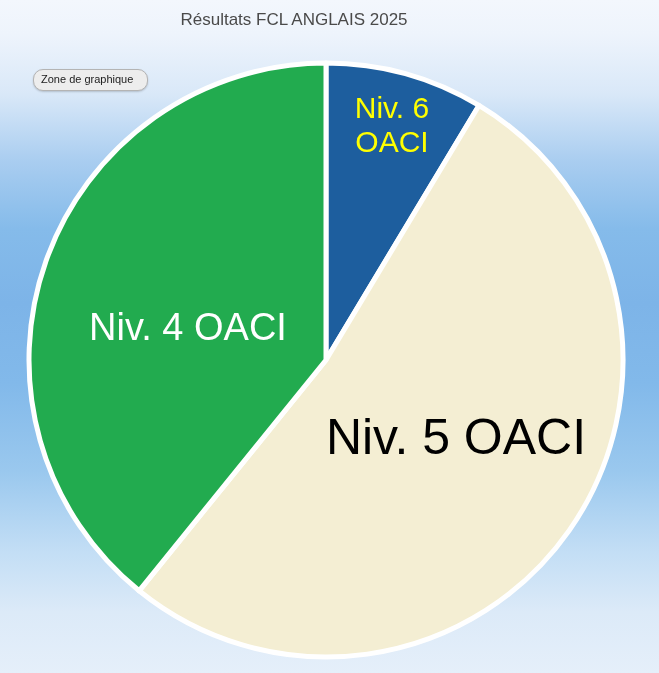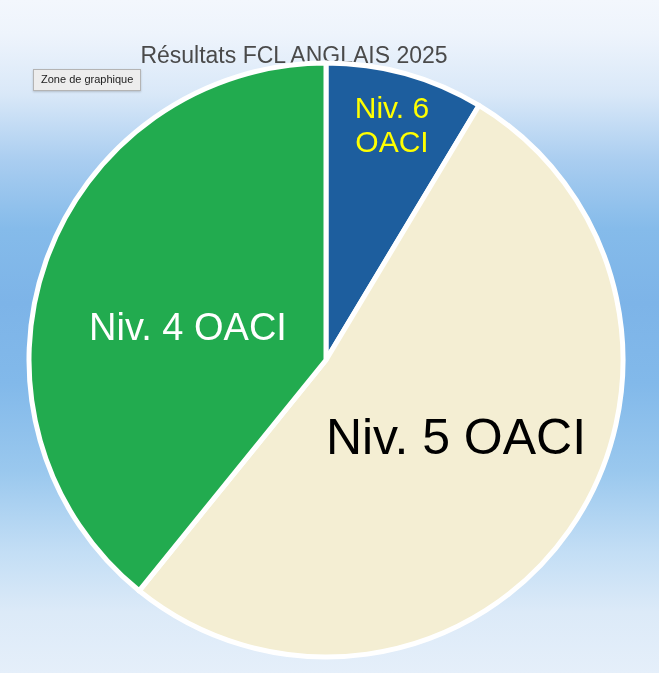--- a/index.html
+++ b/index.html
@@ -29,34 +29,33 @@
         #dceaf8 91%,
         #e5effa 100%);
     overflow: hidden;
   }
   #chart-title {
     position: absolute;
     top: 10px;
     left: 0;
     width: 588px;
     text-align: center;
-    font-size: 23px;
+    font-size: 17px;
     color: #4a4a4a;
     letter-spacing: 0px;
     white-space: nowrap;
-    margin-top: 32px;
   }
   #plot-area-tooltip {
     position: absolute;
     left: 33px;
     top: 69px;
-    padding: 3px 7px 4px 7px;
+    padding: 3px 14px 4px 7px;
     background: #ededed;
     border: 1px solid #b4b4b4;
-    border-radius: 0;
+    border-radius: 10px;
     font-size: 11px;
     color: #1c1c1c;
     line-height: 13px;
     box-shadow: 0 1px 2px rgba(0,0,0,0.18);
     white-space: nowrap;
     z-index: 5;
   }
   #pie-svg {
     position: absolute;
     left: 0;

